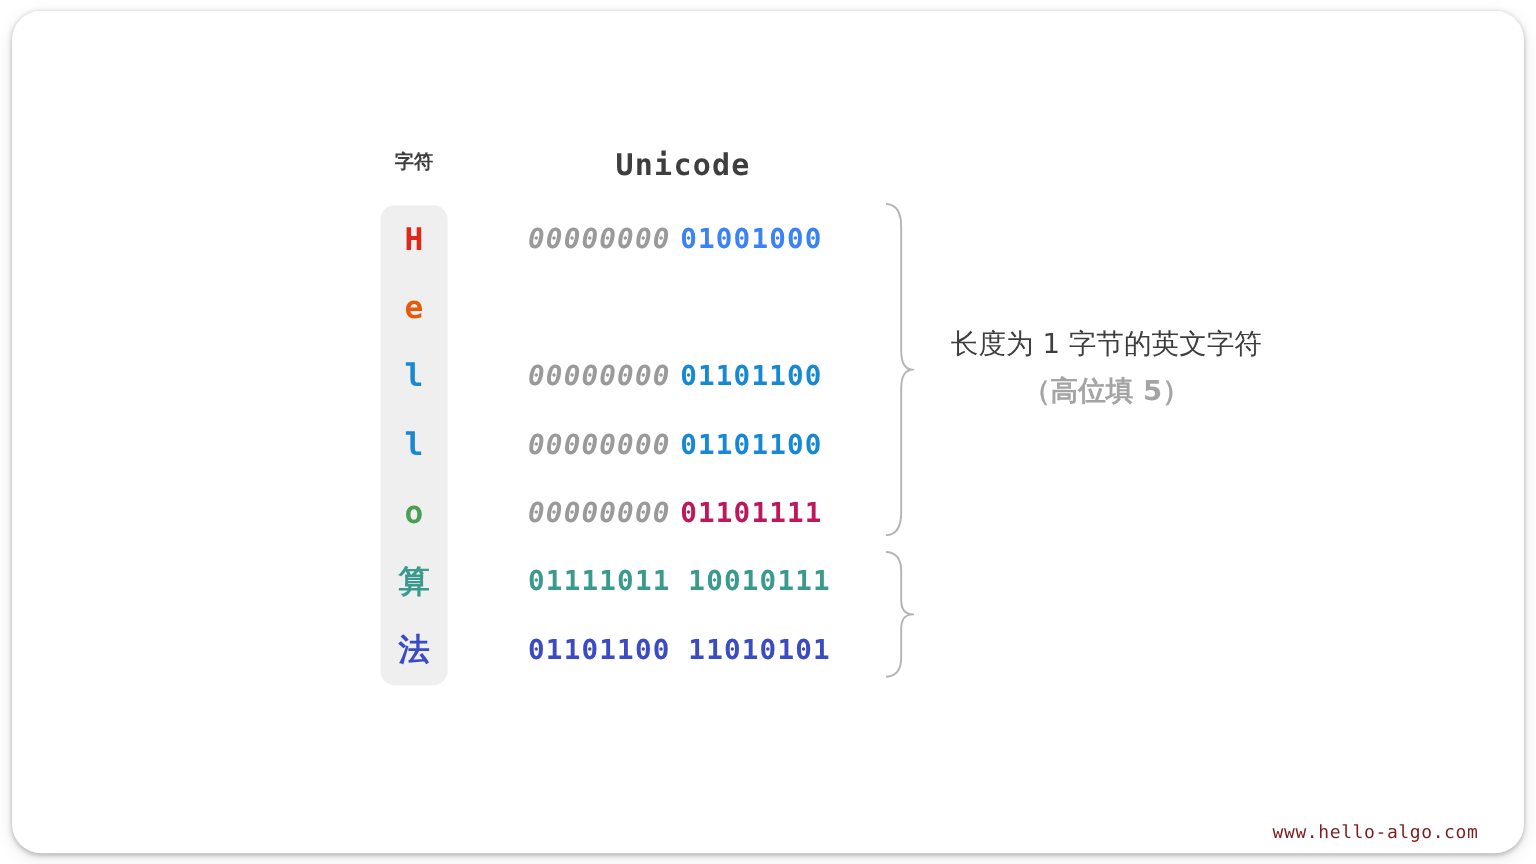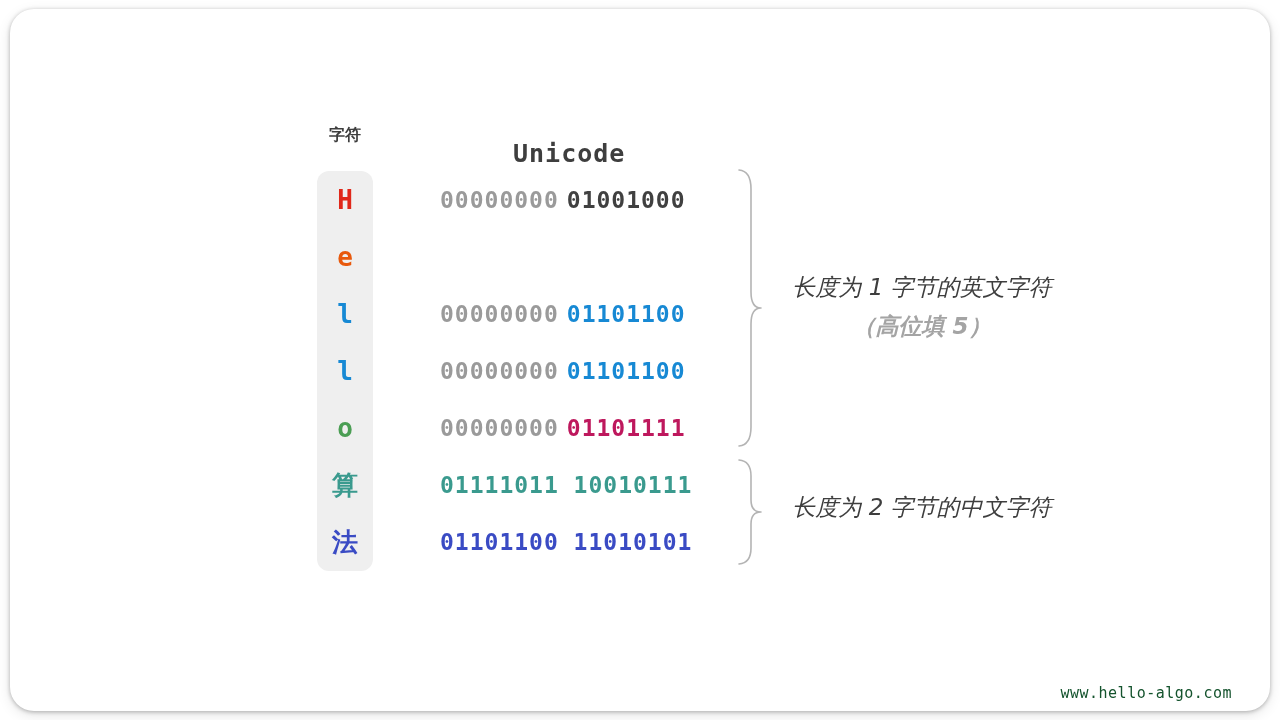--- a/index.html
+++ b/index.html
@@ -18,69 +18,68 @@
   }
   .hdr {
     position: absolute; font-weight: bold; font-size: 16px; color: #3e3e3e;
   }
   .hdr-char {
     left: 307px; top: 116px; width: 56px; text-align: center;
     font-family: "DejaVu Sans", "Liberation Sans", sans-serif;
   }
   .hdr-unicode {
     left: 503px; top: 114px;
-    font-family: "DejaVu Sans Mono", monospace; font-size: 25px; letter-spacing: 1px; margin-top: 16px;
+    font-family: "DejaVu Sans Mono", monospace; font-size: 25px; letter-spacing: 1px;
   }
   .pill {
     position: absolute; left: 307px; top: 162px; width: 56px; height: 400px;
     border-radius: 12px;
   }
   .row {
     position: absolute; left: 0; width: 100%; height: 57px;
     display: flex; align-items: center;
   }
   .cell-char {
     position: absolute; left: 307px; width: 56px; text-align: center;
     font-family: "DejaVu Sans Mono", "DejaVu Sans", sans-serif;
     font-weight: bold; font-size: 26px; line-height: 1;
   }
   .bits {
     position: absolute; left: 430px;
     font-family: "DejaVu Sans Mono", monospace;
     font-weight: bold; font-size: 23px; letter-spacing: 1px; white-space: pre;
   }
-  .bits-gray { margin-right: 8px; }
+  .bits-gray { margin-right: 8px; font-style: italic; }
   .brace { position: absolute; }
   .brace path { fill: none; stroke-width: 1.6; stroke-linecap: round; stroke-linejoin: round; }
   .annotation {
     position: absolute; width: 320px; text-align: center;
     font-size: 23px; line-height: 30px;
     font-family: "DejaVu Sans", "Liberation Sans", sans-serif;
-    font-style: italic;
   }
   .ann-sub { margin-top: 9px; font-weight: 600; }
   .watermark {
     position: absolute; right: 38px; top: 675px;
     font-family: "DejaVu Sans Mono", monospace; font-size: 15px; letter-spacing: 0.5px;
   }
 </style>
 </head>
 <body>
 
 <div class="screen">
   <div class="card">
 
     <div class="hdr hdr-char" style="color: rgb(62, 62, 62);">字符</div>
     <div class="hdr hdr-unicode" style="color: rgb(62, 62, 62);">Unicode</div>
 
     <div class="pill" style="background-color: rgb(239, 239, 239);"></div>
 
     <div class="row" style="top:162px">
       <span class="cell-char" style="color: rgb(224, 40, 26);">H</span>
-      <span class="bits"><span class="bits-gray" style="color: rgb(154, 154, 154);">00000000</span><span class="bits-colored" style="color: #404040;">01001000</span></span>
+      <span class="bits"><span class="bits-gray" style="color: rgb(154, 154, 154);">00000000</span><span class="bits-colored" style="color: #3b82f6;">01001000</span></span>
     </div>
 
     <div class="row" style="top:219px">
       <span class="cell-char" style="color: rgb(232, 89, 12);">e</span>
     </div>
 
     <div class="row" style="top:276px">
       <span class="cell-char" style="color: rgb(23, 137, 212);">l</span>
       <span class="bits"><span class="bits-gray" style="color: rgb(154, 154, 154);">00000000</span><span class="bits-colored" style="color: rgb(23, 137, 212);">01101100</span></span>
     </div>
@@ -109,19 +108,16 @@
       <path d="M3,1 Q15,2 15,20 L15,123 Q15,139 25,139 Q15,139 15,155 L15,258 Q15,276 3,277" style="stroke: rgb(180, 180, 180);"></path>
     </svg>
     <svg class="brace" style="left:726px; top:450px" width="27" height="106" viewBox="0 0 27 106">
       <path d="M3,1 Q15,2 15,17 L15,41 Q15,53 25,53 Q15,53 15,65 L15,89 Q15,104 3,105" style="stroke: rgb(180, 180, 180);"></path>
     </svg>
 
     <div class="annotation" style="left:752px; top:263px">
       <div class="ann-main" style="color: rgb(62, 62, 62);">长度为 1 字节的英文字符</div>
       <div class="ann-sub" style="color: rgb(164, 164, 164);">（高位填 5）</div>
     </div>
-    <div class="annotation" style="left:752px; top:483px">
-      <div class="ann-main" style="color: rgb(62, 62, 62);">长度为 2 字节的中文字符</div>
-    </div>
 
-    <div class="watermark" style="color: #14532d;">www.hello-algo.com</div>
+    <div class="watermark" style="color: #7f1d1d;">www.hello-algo.com</div>
   </div>
 </div>
 
 </body></html>

